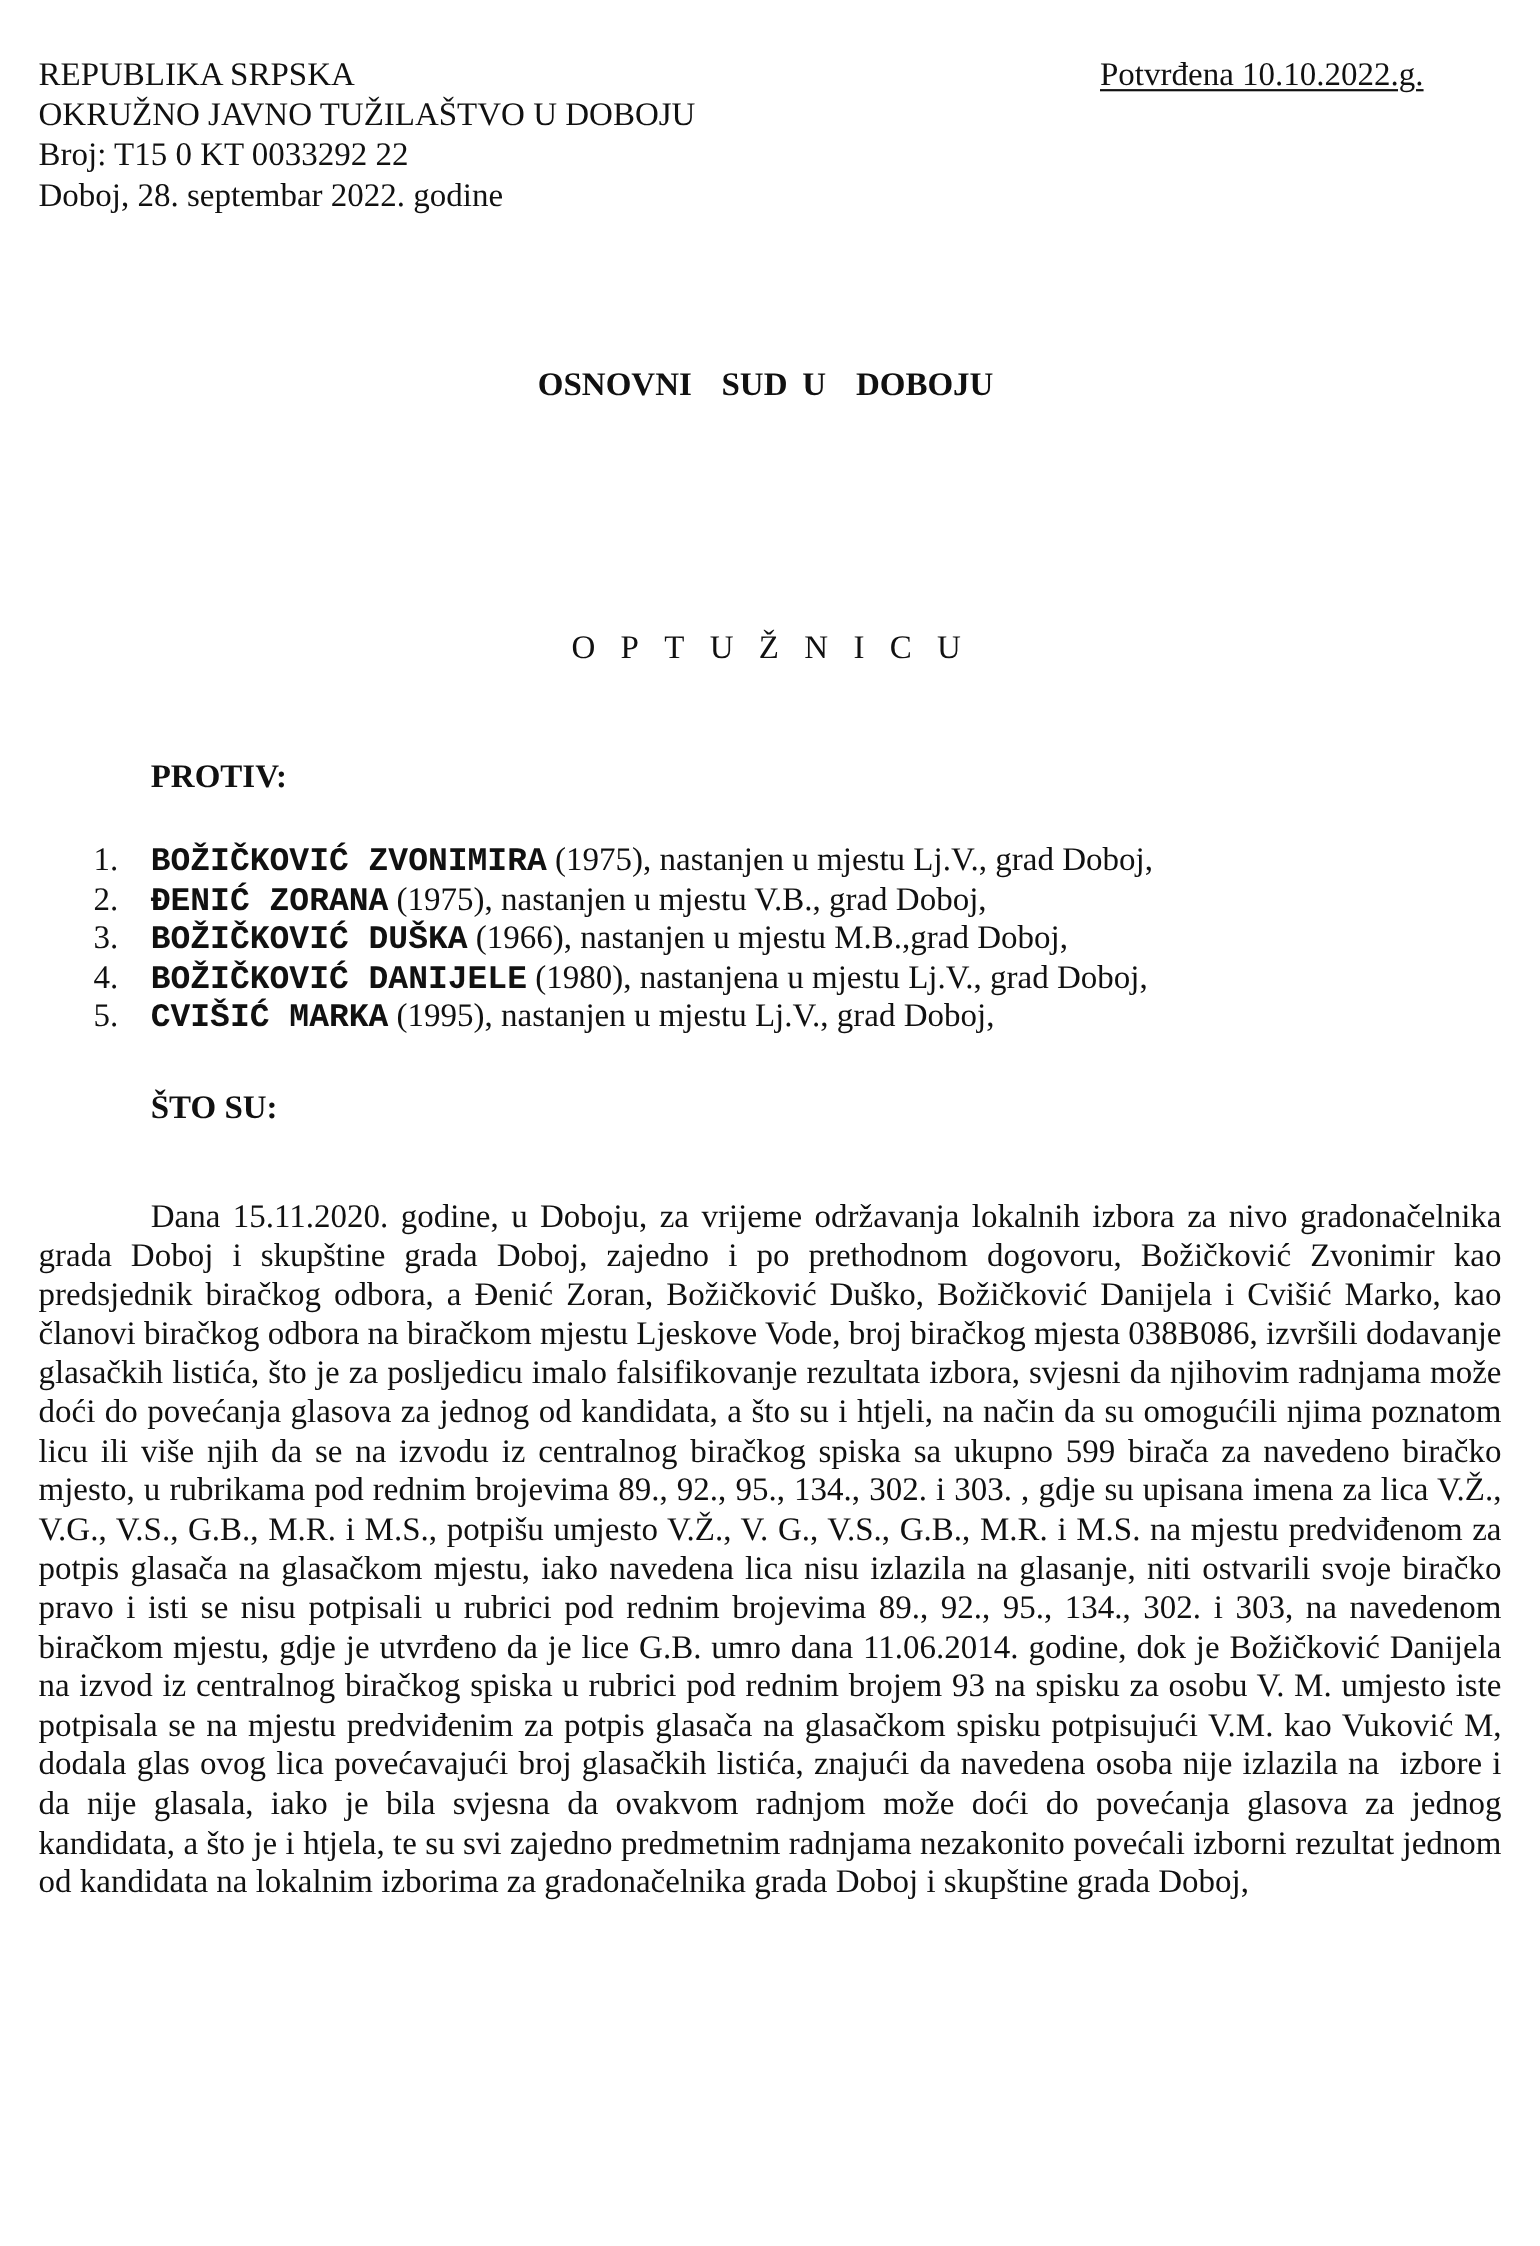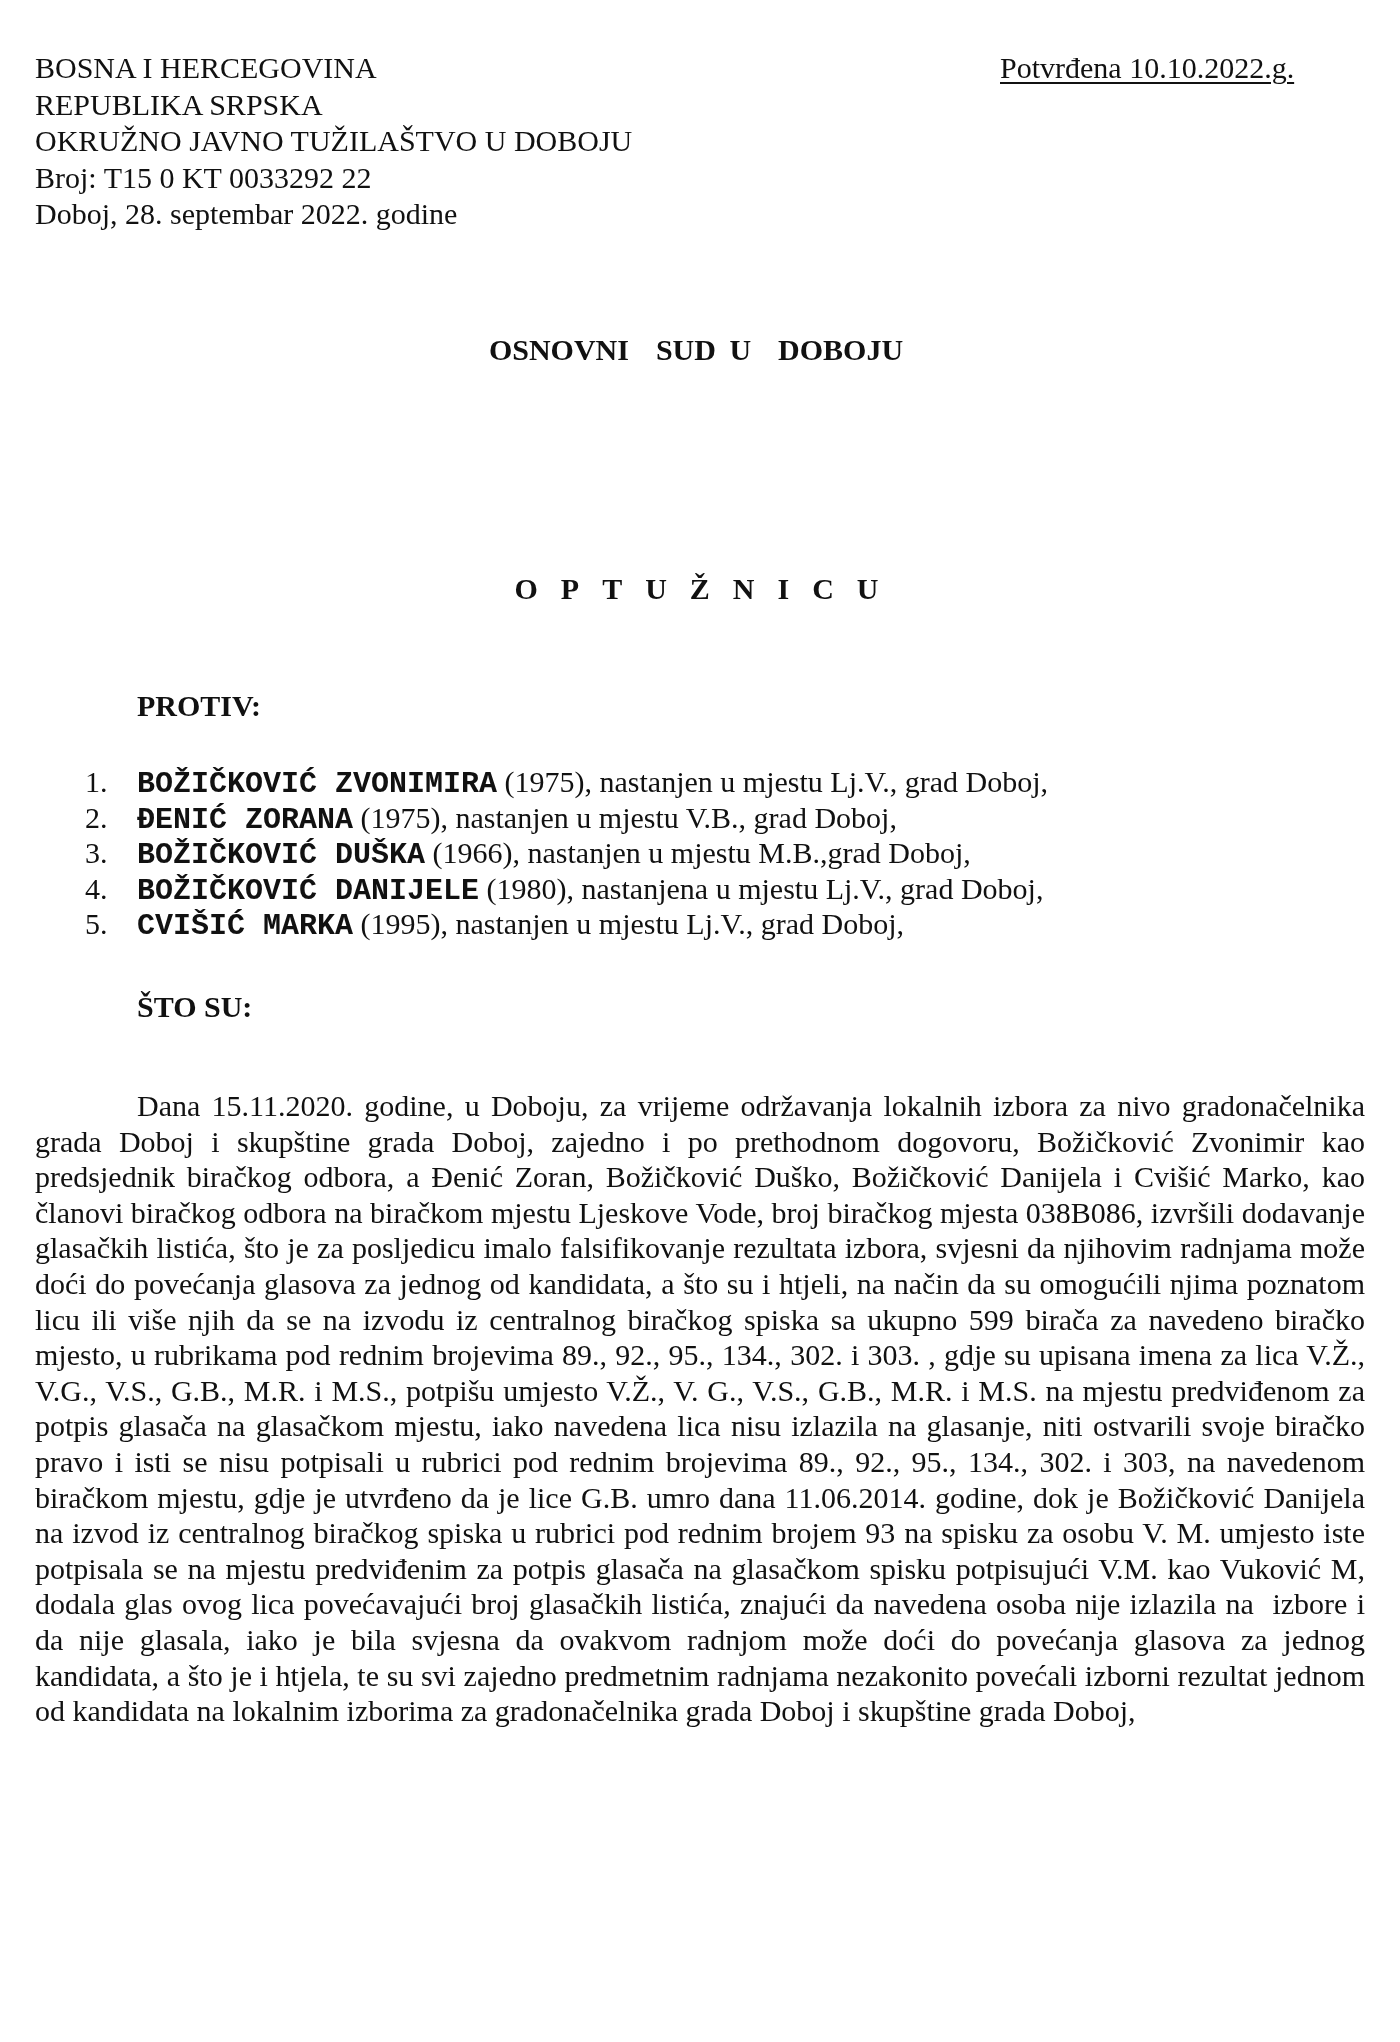--- a/index.html
+++ b/index.html
@@ -9,40 +9,39 @@
     color: #111111;
   }
   .page { position: absolute; left: 0; top: 0; width: 1400px; height: 2042px; }
   .header-block { position: absolute; left: 35px; top: 50px; }
   .header-block .hl { font-size: 30px; line-height: 36.5px; white-space: nowrap; }
   .confirmed { position: absolute; left: 1000px; top: 50px; font-size: 30px; line-height: 36px; text-decoration: underline; text-decoration-thickness: 2px; text-underline-offset: 4px; }
   .court { position: absolute; left: 0; width: 1400px; top: 332px; text-align: center; font-weight: bold; font-size: 30px; line-height: 36px; word-spacing: 6px; padding-left: 0; }
   .court span { position: relative; left: -4px; }
   .intro { position: absolute; left: 35px; width: 1330px; top: 446px; font-size: 30px; line-height: 35.5px; text-align: justify; text-align-last: left; }
   .intro .first { text-indent: 102px; text-align: justify; text-align-last: justify; display: block; }
-  .title { position: absolute; left: 0; width: 1400px; top: 571px; text-align: center; font-weight: bold; font-size: 30px; line-height: 36px; letter-spacing: 23px; }
+  .title { position: absolute; left: 0; width: 1400px; top: 571px; text-align: center; font-weight: normal; font-size: 30px; line-height: 36px; letter-spacing: 23px; }
   .title span { position: relative; left: 8px; }
   .section-head { position: absolute; left: 137px; font-weight: bold; font-size: 30px; line-height: 36px; }
   .defendants { position: absolute; left: 0; top: 764px; margin: 0; padding: 0; list-style: none; }
   .defendants li { position: relative; height: 35.5px; font-size: 30px; line-height: 35.5px; white-space: nowrap; }
   .defendants .num { position: absolute; left: 85px; }
   .defendants .entry { position: absolute; left: 137px; }
   .defendants .name { font-weight: bold; font-family: Liberation Mono, monospace; }
   .body-text { position: absolute; left: 35px; width: 1330px; top: 1088px; font-size: 30px; line-height: 35.6px; text-align: justify; }
   .body-text p { margin: 0; }
   .body-text .lead { font-weight: bold; text-indent: 102px; text-align: justify; }
   .body-text .para { text-indent: 102px; }
 </style>
 </head>
 <body>
 
 <div class="page">
 
   <div class="header-block">
-    <div class="hl">BOSNA I HERCEGOVINA</div>
     <div class="hl">REPUBLIKA SRPSKA</div>
     <div class="hl">OKRUŽNO JAVNO TUŽILAŠTVO U DOBOJU</div>
     <div class="hl">Broj: T15 0 KT 0033292 22</div>
     <div class="hl">Doboj, 28. septembar 2022. godine</div>
   </div>
 
   <div class="confirmed">Potvrđena 10.10.2022.g.</div>
 
   <div class="court">
     <span style="white-space:pre;">OSNOVNI  SUD U  DOBOJU</span>

